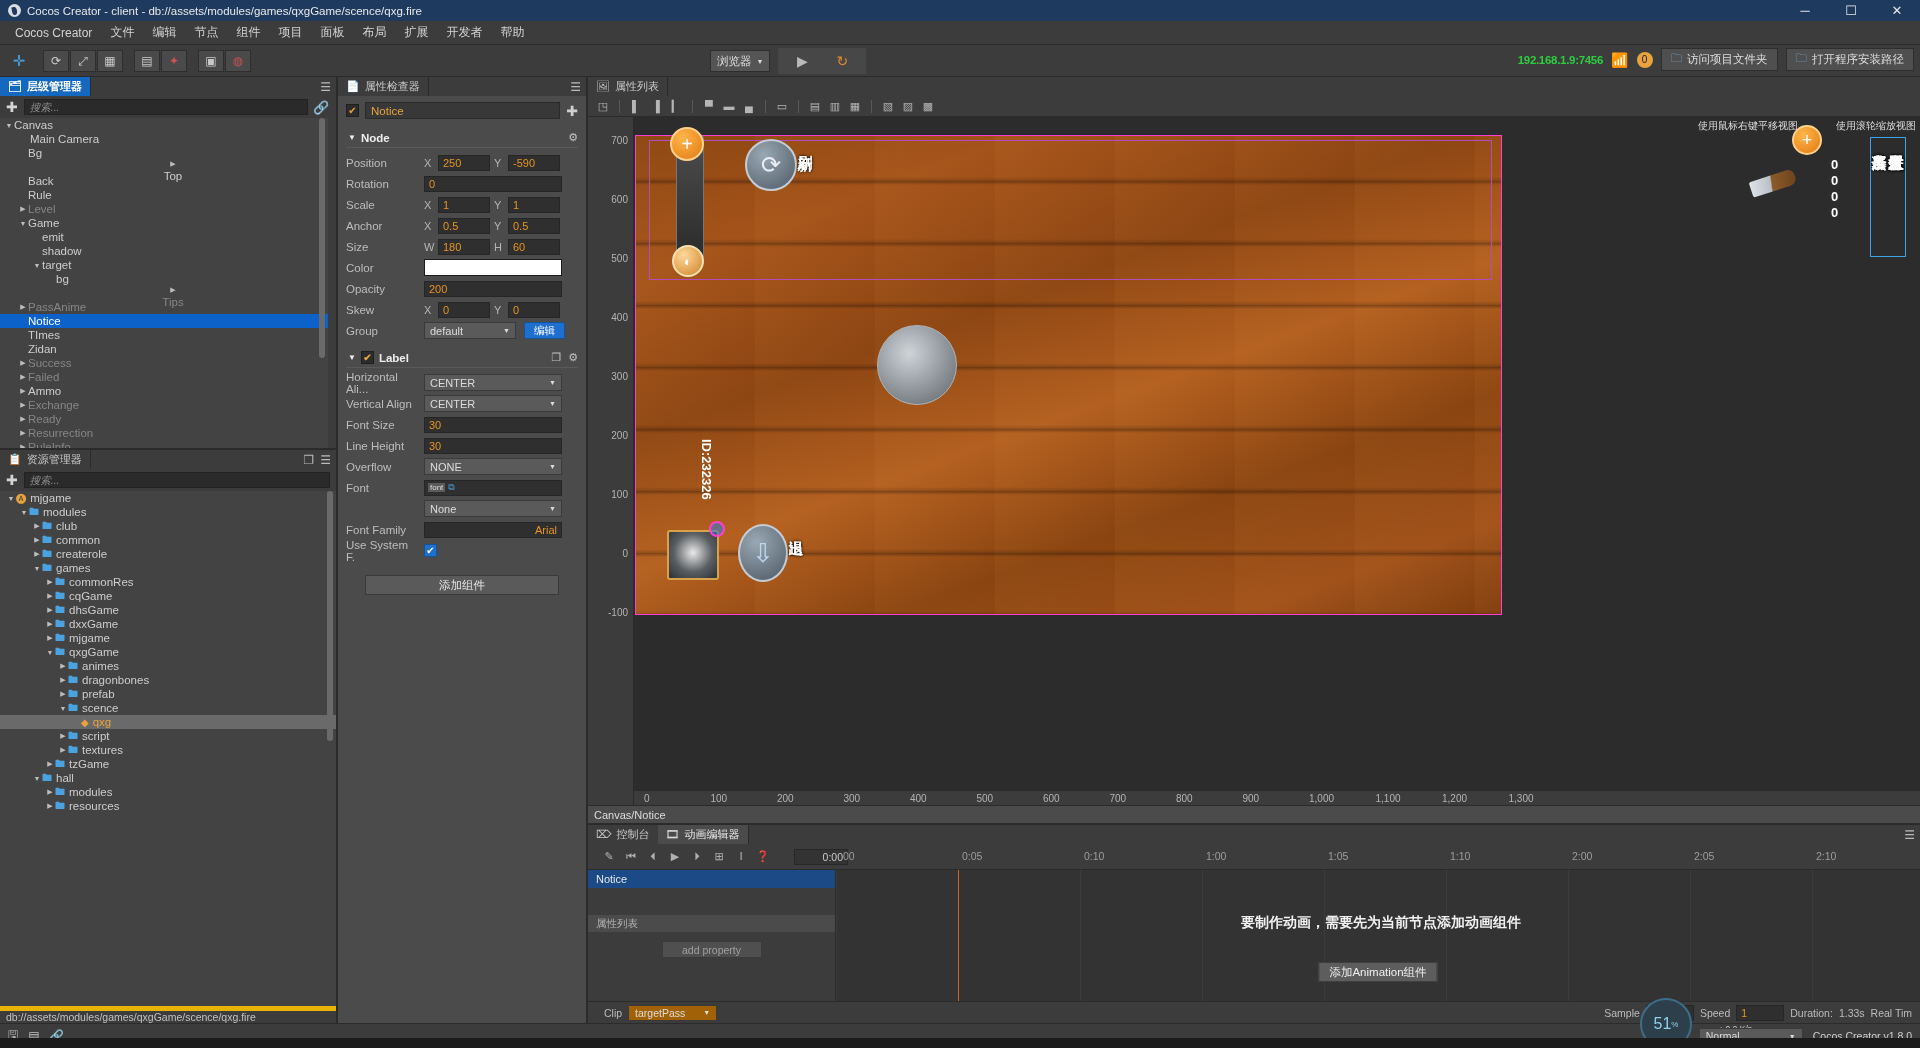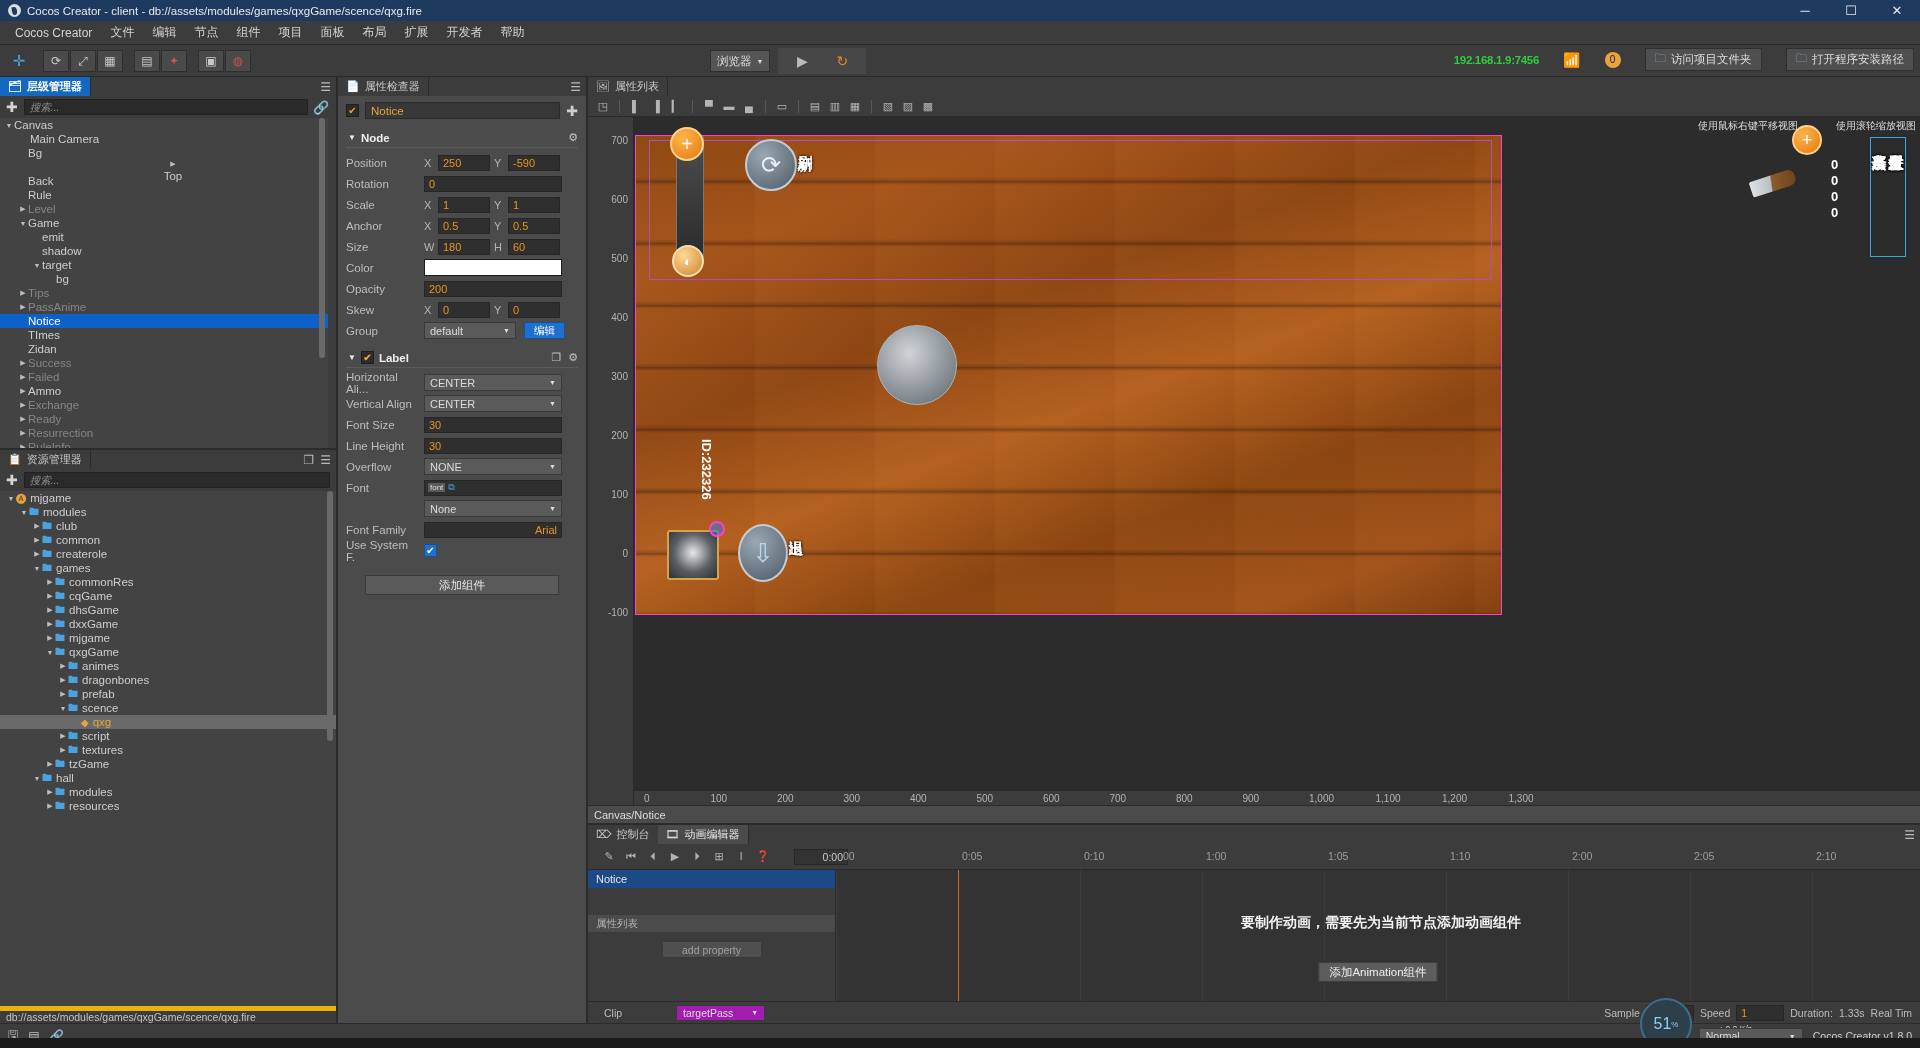--- a/index.html
+++ b/index.html
@@ -29,21 +29,21 @@
     display:flex; align-items:center; justify-content:center; font-size:12px; color:#c8c8c8; }
   .tbtn.first { background:transparent; border:none; color:#4aa3e0; font-size:15px;}
   .tsep { width:10px; }
   .center-ctrl { position:absolute; left:710px; top:3px; display:flex; align-items:center; }
   .browser-sel { height:22px; background:#555; border:1px solid #2e2e2e; color:#dcdcdc; font-size:11.5px;
     padding:0 6px; display:flex; align-items:center; gap:5px; }
   .playgrp { height:26px; background:#474747; display:flex; align-items:center; margin-left:8px;
     padding:0 4px; }
   .playbtn { width:40px;height:24px;display:flex;align-items:center;justify-content:center;
     color:#b9b9b9; font-size:14px; }
-  .tb-right { position:absolute; right:6px; top:3px; display:flex; align-items:center; gap:24px; }
+  .tb-right { position:absolute; right:6px; top:3px; display:flex; align-items:center; gap:8px; }
   .ipaddr { color:#2ecc40; font-size:11.5px; font-weight:bold; letter-spacing:-0.3px; }
   .wifi { color:#2ecc40; font-size:14px; }
   .badge0 { width:16px;height:16px;border-radius:50%;background:#e8a33d;color:#222;font-size:10px;
     display:flex;align-items:center;justify-content:center; }
   .tb-btn-wide { height:23px; background:#4f4f4f; border:1px solid #2e2e2e; color:#dcdcdc;
     font-size:11.5px; padding:0 9px; display:flex; align-items:center; gap:5px; }
 
   
   .main { display:flex; height:calc(1048px - 21px - 24px - 32px - 25px); }
 
@@ -175,22 +175,22 @@
   .gridline { position:absolute; top:0; bottom:0; width:1px; background:#3c3c3c; }
   .orangeline { position:absolute; top:0; bottom:0; width:1px; background:#c86a1c; }
   .anim-msg { position:absolute; left:6px; right:0; top:44px; text-align:center; color:#f0f0f0;
     font-size:14px; font-weight:bold; }
   .anim-add { position:absolute; left:50%; transform:translateX(-50%); top:92px; height:20px;
     background:#5d5d5d; border:1px solid #3f3f3f; color:#efefef; font-size:11.5px; padding:0 10px;
     display:flex; align-items:center; }
 
   .bfooter { height:22px; background:#3c3c3c; display:flex; align-items:center; gap:6px; padding:0 8px;
     font-size:10.5px; color:#bcbcbc; border-top:1px solid #2b2b2b; position:relative;}
-  .bf-sel { height:16px; background:#a21caf; border:1px solid #3a3a3a; color:#dcdcdc; font-size:10.5px;
-    padding:0 6px; display:flex; align-items:center; gap:18px;margin-left:48px; }
+  .bf-sel { height:16px; background:#a16207; border:1px solid #3a3a3a; color:#dcdcdc; font-size:10.5px;
+    padding:0 6px; display:flex; align-items:center; gap:18px; }
   .bf-num { width:48px; height:16px; background:#2f2f2f; border:1px solid #262626; color:#e8941f;
     font-size:10.5px; padding:0 4px; line-height:15px;}
 
   
   .statusbar { height:25px; background:#3c3c3c; display:flex; align-items:center;
     border-top:1px solid #2b2b2b; position:relative; padding-left:8px; gap:10px; }
   .sb-ico { color:#c0c0c0; font-size:12px; }
   .fpsring { position:absolute; right:228px; bottom:-2px; width:52px; height:52px; border-radius:50%;
     background:#2d3f4a; border:2px solid #3e6d8c; display:flex; align-items:center; justify-content:center;
     color:#8fd0f0; font-size:16px; }
@@ -334,21 +334,21 @@
             <span>shadow</span>
           </div>
           <div class="trow" style="padding-left: 32px;">
             <span class="arrow">▼</span>
             <span>target</span>
           </div>
           <div class="trow" style="padding-left: 46px;">
             <span class="arrow empty">▶</span>
             <span>bg</span>
           </div>
-          <div class="trow dim" style="padding-left: 18px;">
+          <div class="trow dim" style="padding-left: 18px; flex-direction: column;">
             <span class="arrow">▶</span>
             <span>Tips</span>
           </div>
           <div class="trow dim" style="padding-left: 18px;">
             <span class="arrow">▶</span>
             <span>PassAnime</span>
           </div>
           <div class="trow sel" style="padding-left: 18px;">
             <span class="arrow empty">▶</span>
             <span>Notice</span>

